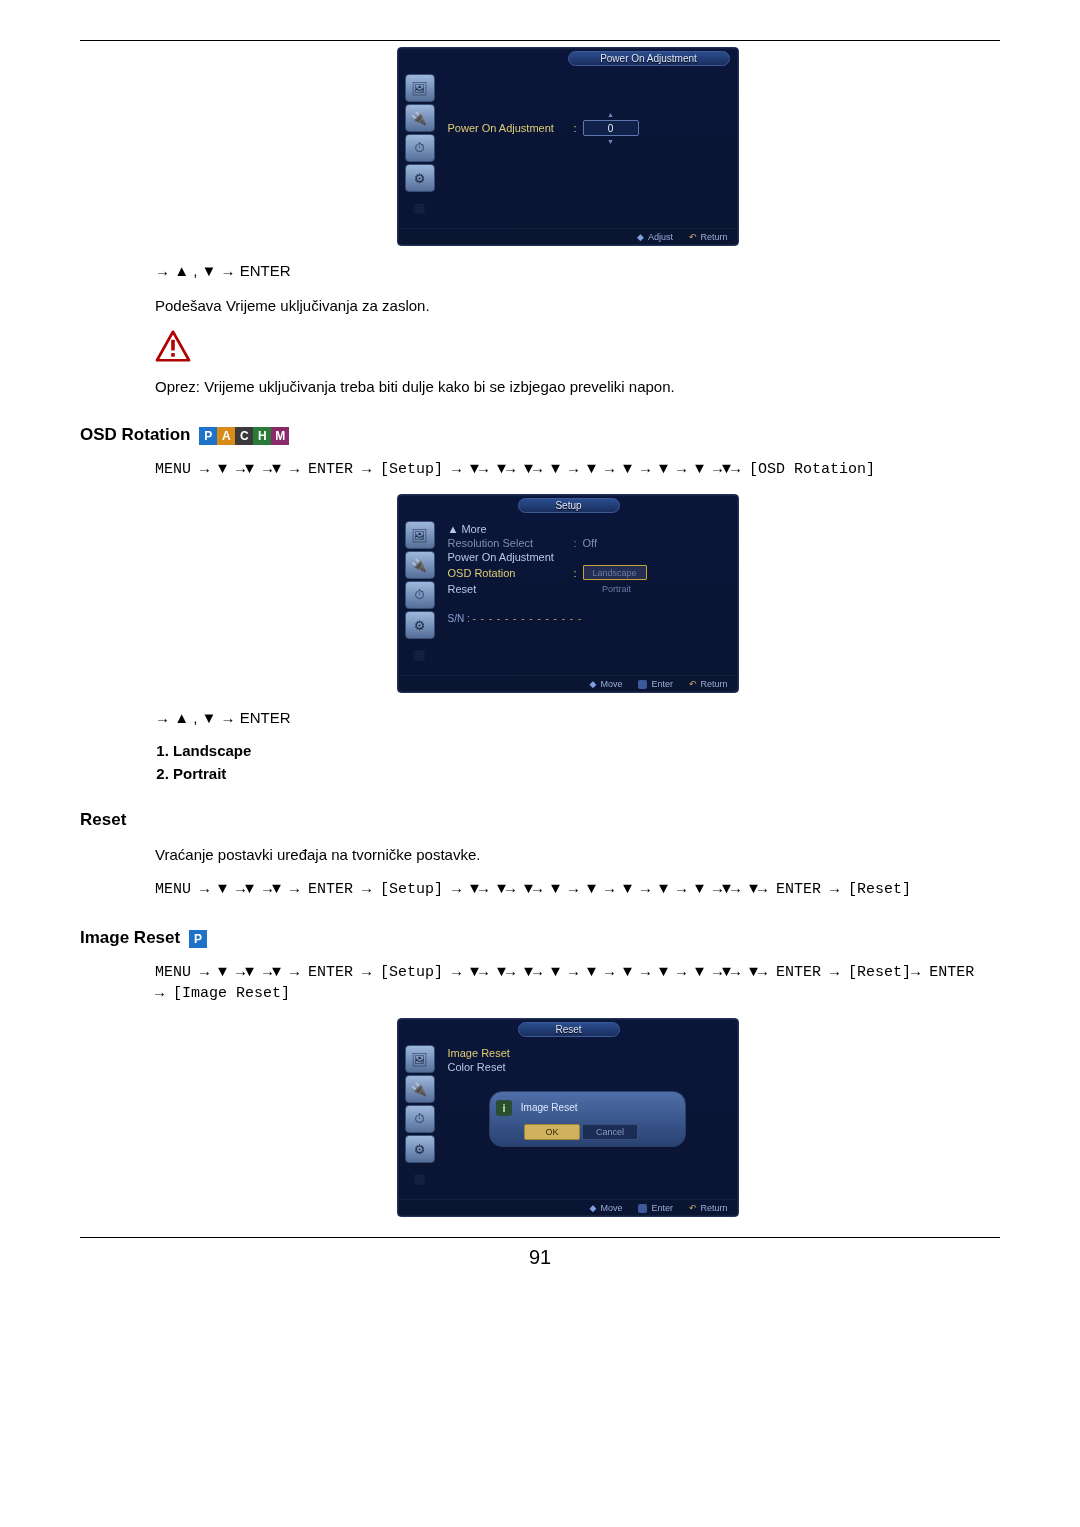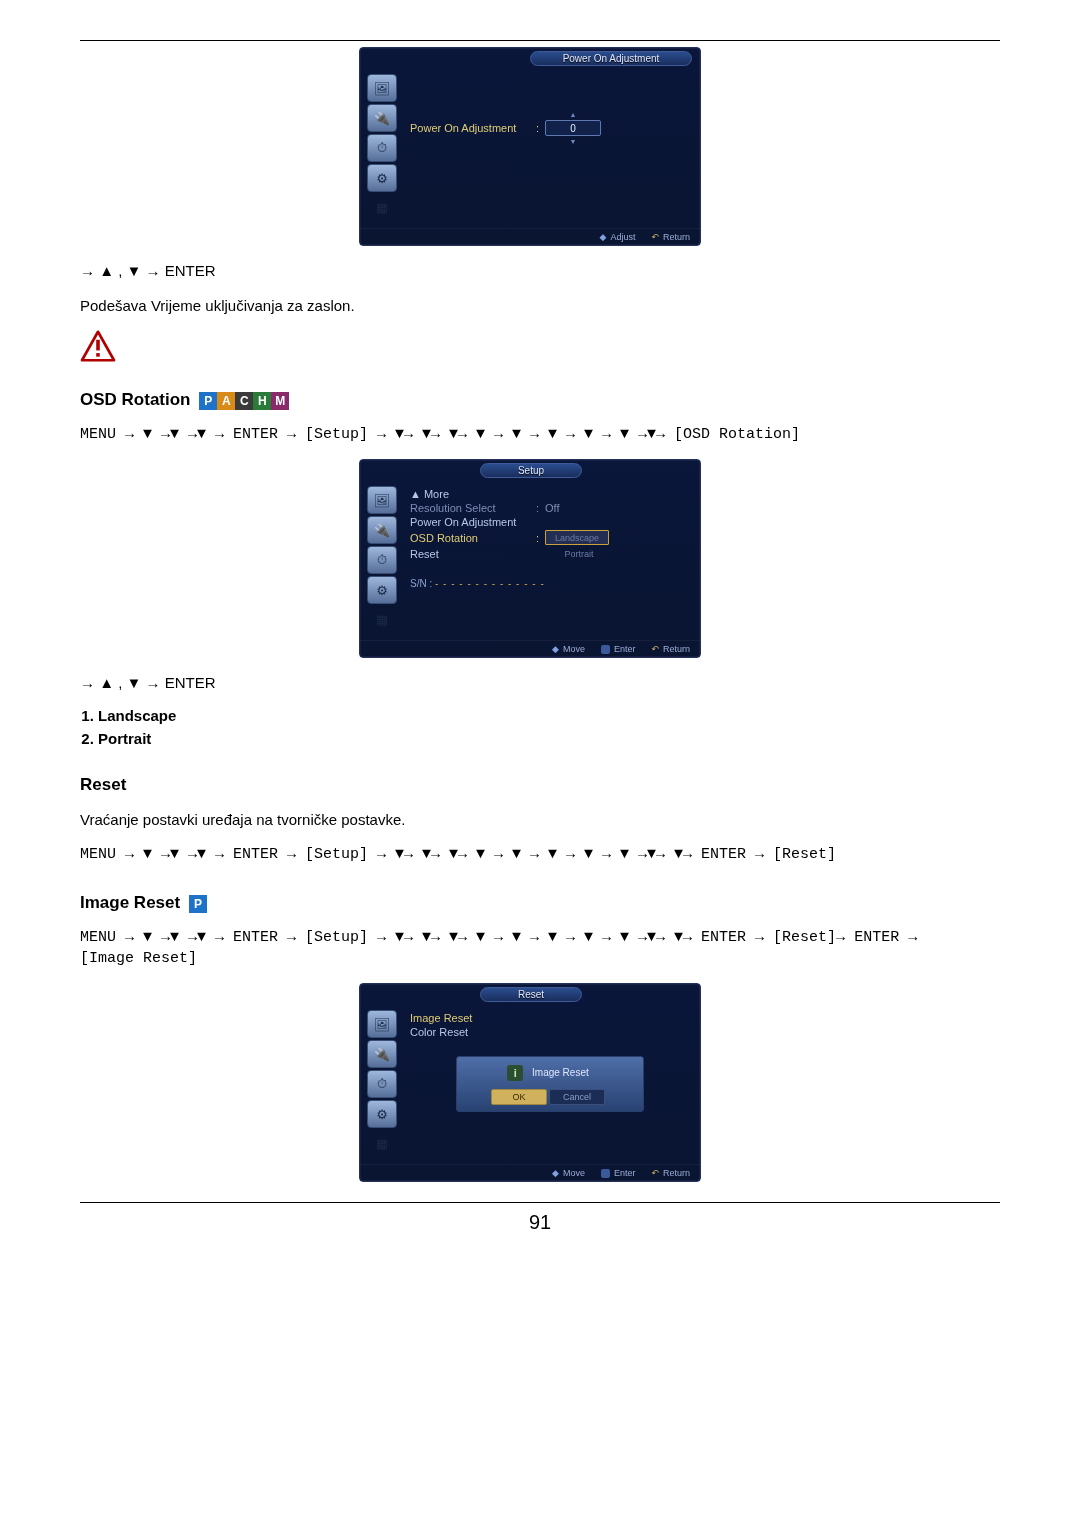--- a/index.html
+++ b/index.html
@@ -11,21 +11,21 @@
     background: #fff;
   }
   .page {
     width: 1000px;
     margin: 0 auto;
     padding: 40px 40px 30px 40px;
     box-sizing: border-box;
   }
   .hrline { border-top: 1px solid #000; margin-bottom: 6px; }
   .header-title { text-align: center; font-size: 15px; margin-bottom: 6px; }
-  .content-indent { margin-right: 20px; }
+  .content-indent { margin-left: 75px; margin-right: 20px; }
   .p { margin: 14px 0; line-height: 1.4; }
   h3 { font-size: 17px; font-weight: bold; margin: 28px 0 10px 0; }
   .bold { font-weight: bold; }
   .serif { font-family: Liberation Mono, monospace; }
   .arrow { font-family: Arial, sans-serif; }
   ol { margin: 14px 0; padding-left: 1.2em; }
   ol li { margin-bottom: 6px; }
   .footer { text-align: center; font-size: 20px; margin-top: 8px; }
 
   
@@ -135,23 +135,23 @@
   .hint-ico { display:inline-flex; align-items:center; gap:4px; }
   .hint-ico .sq { width:9px; height:9px; border-radius:2px; background:#3c5a9a; display:inline-block;}
   .hint-ico .ret { color:#c9a86a; }
 
   
   .osd-modal {
     margin: 18px auto 4px auto;
     width: 170px;
     background: linear-gradient(#4f6ea8, #284272);
     border: 1px solid #2b3f6c;
-    border-radius: 3px;
-    padding: 8px 10px 6px 6px;
-    text-align: center;
+    border-radius: 13px;
+    padding: 8px 19px 6px 6px;
+    text-align: left;
     color: #dde7ff;
     font-size: 10px;
   }
   .osd-modal .info-circle {
     width:16px; height:16px; border-radius:3px;
     background:#2a4e2f; color:#baf0b4;
     display:inline-flex; align-items:center; justify-content:center;
     font-weight:bold; font-size:11px; margin-right:6px; vertical-align:middle;
   }
   .btnrow { display:flex; justify-content:center; gap:2px; margin-top:8px;}
@@ -225,20 +225,21 @@
 
     <div class="p arrow">→ ▲ , ▼ → ENTER</div>
     <div class="p">Podešava Vrijeme uključivanja za zaslon.</div>
 
     <svg class="warning-icon" viewBox="0 0 40 36">
       <polygon points="20,2 38,34 2,34" fill="none" stroke="#b00000" stroke-width="3" stroke-linejoin="round"></polygon>
       <rect x="18" y="11" width="4" height="12" fill="#b00000"></rect>
       <rect x="18" y="26" width="4" height="4" fill="#b00000"></rect>
     </svg>
 
+    <div class="p">Oprez: Vrijeme uključivanja treba biti dulje kako bi se izbjegao preveliki napon.</div>
   </div>
 
   <h3>
     <span>OSD Rotation</span>
     <span class="mode-strip">
       <span class="m-p">P</span>
       <span class="m-a">A</span>
       <span class="m-c">C</span>
       <span class="m-h">H</span>
       <span class="m-m">M</span>

